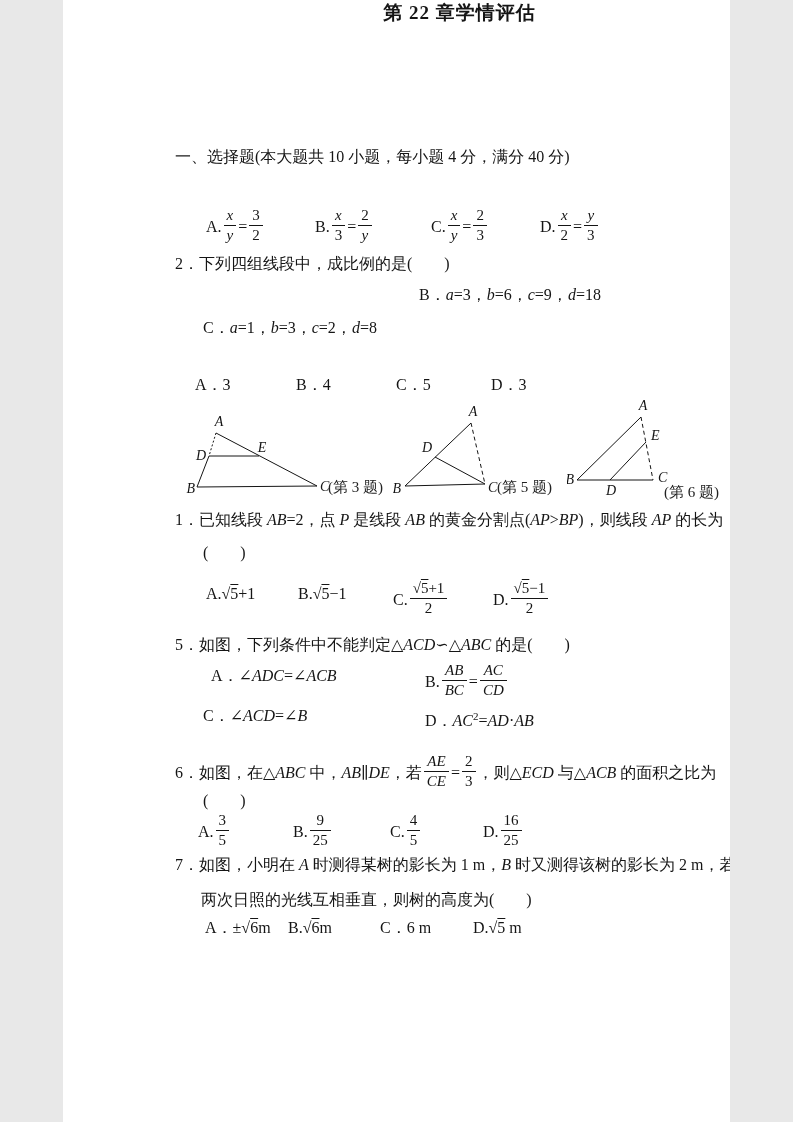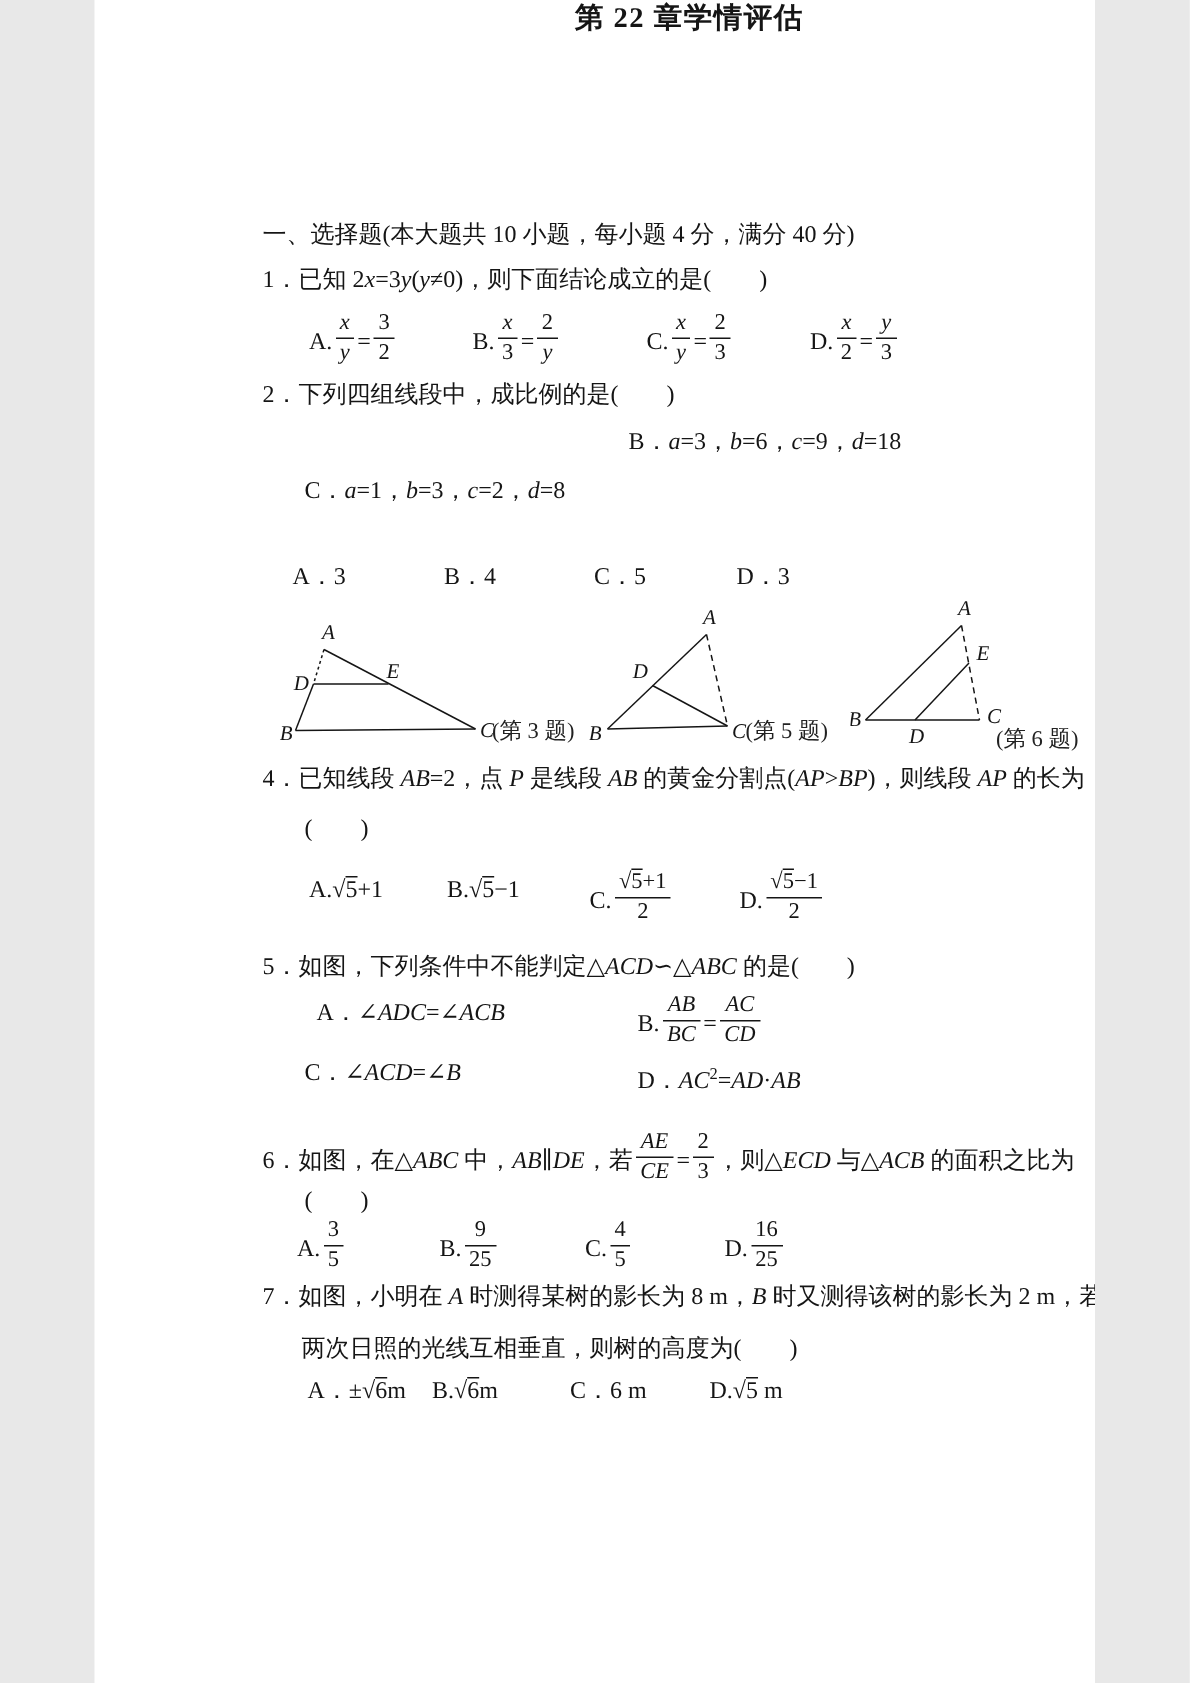--- a/index.html
+++ b/index.html
@@ -25,21 +25,20 @@
 </style>
 </head>
 <body>
 
 <div class="page">
 
   <div class="title">第 22 章学情评估</div>
 
   <div class="line" style="top:146px;left:112px">一、选择题(本大题共 10 小题，每小题 4 分，满分 40 分)</div>
 
-  <div class="line" style="top:176px;left:112px"><span>1．已知 2</span><span class="it">x</span><span>=3</span><span class="it">y</span><span>(</span><span class="it">y</span><span>≠0)，则下面结论成立的是(　　)</span></div>
   <span class="line" style="top:210px;left:143px"><span>A.</span><span class="frac"><span class="num"><span class="it">x</span></span><span class="den"><span class="it">y</span></span></span><span>=</span><span class="frac"><span class="num"><span>3</span></span><span class="den"><span>2</span></span></span></span>
   <span class="line" style="top:210px;left:252px"><span>B.</span><span class="frac"><span class="num"><span class="it">x</span></span><span class="den"><span>3</span></span></span><span>=</span><span class="frac"><span class="num"><span>2</span></span><span class="den"><span class="it">y</span></span></span></span>
   <span class="line" style="top:210px;left:368px"><span>C.</span><span class="frac"><span class="num"><span class="it">x</span></span><span class="den"><span class="it">y</span></span></span><span>=</span><span class="frac"><span class="num"><span>2</span></span><span class="den"><span>3</span></span></span></span>
   <span class="line" style="top:210px;left:477px"><span>D.</span><span class="frac"><span class="num"><span class="it">x</span></span><span class="den"><span>2</span></span></span><span>=</span><span class="frac"><span class="num"><span class="it">y</span></span><span class="den"><span>3</span></span></span></span>
 
   <div class="line" style="top:253px;left:112px">2．下列四组线段中，成比例的是(　　)</div>
   <span class="line" style="top:284px;left:356px"><span>B．</span><span class="it">a</span><span>=3，</span><span class="it">b</span><span>=6，</span><span class="it">c</span><span>=9，</span><span class="it">d</span><span>=18</span></span>
   <span class="line" style="top:317px;left:140px"><span>C．</span><span class="it">a</span><span>=1，</span><span class="it">b</span><span>=3，</span><span class="it">c</span><span>=2，</span><span class="it">d</span><span>=8</span></span>
 
   <span class="line" style="top:374px;left:132px">A．3</span>
@@ -79,40 +78,40 @@
     <line x1="43" y1="84" x2="79" y2="46" stroke="#151515" stroke-width="1"></line>
     <line x1="74" y1="21" x2="86" y2="84" stroke="#151515" stroke-width="1" stroke-dasharray="4 3"></line>
     <text class="vlab" x="76" y="14" text-anchor="middle">A</text>
     <text class="vlab" x="84" y="44" text-anchor="start">E</text>
     <text class="vlab" x="7" y="88" text-anchor="end">B</text>
     <text class="vlab" x="91" y="86" text-anchor="start">C</text>
     <text class="vlab" x="44" y="99" text-anchor="middle">D</text>
     <text class="cap" x="97" y="101" text-anchor="start">(第 6 题)</text>
   </svg>
 
-  <div class="line" style="top:509px;left:112px"><span>4．已知线段 </span><span class="it">AB</span><span>=2，点 </span><span class="it">P</span><span> 是线段 </span><span class="it">AB</span><span> 的黄金分割点(</span><span class="it">AP</span><span>&gt;</span><span class="it">BP</span><span>)，则线段 </span><span class="it">AP</span><span> 的长为</span></div>
+  <div class="line" style="top:509px;left:112px"><span>1．已知线段 </span><span class="it">AB</span><span>=2，点 </span><span class="it">P</span><span> 是线段 </span><span class="it">AB</span><span> 的黄金分割点(</span><span class="it">AP</span><span>&gt;</span><span class="it">BP</span><span>)，则线段 </span><span class="it">AP</span><span> 的长为</span></div>
   <div class="line" style="top:542px;left:140px">(　　)</div>
   <span class="line" style="top:583px;left:143px"><span>A.</span><span class="sqrt"><span>√</span><span class="rad">5</span></span><span>+1</span></span>
   <span class="line" style="top:583px;left:235px"><span>B.</span><span class="sqrt"><span>√</span><span class="rad">5</span></span><span>−1</span></span>
   <span class="line" style="top:583px;left:330px"><span>C.</span><span class="frac"><span class="num"><span class="sqrt"><span>√</span><span class="rad">5</span></span><span>+1</span></span><span class="den">2</span></span></span>
   <span class="line" style="top:583px;left:430px"><span>D.</span><span class="frac"><span class="num"><span class="sqrt"><span>√</span><span class="rad">5</span></span><span>−1</span></span><span class="den">2</span></span></span>
 
   <div class="line" style="top:634px;left:112px"><span>5．如图，下列条件中不能判定△</span><span class="it">ACD</span><span>∽△</span><span class="it">ABC</span><span> 的是(　　)</span></div>
   <span class="line" style="top:665px;left:148px"><span>A．∠</span><span class="it">ADC</span><span>=∠</span><span class="it">ACB</span></span>
   <span class="line" style="top:665px;left:362px"><span>B.</span><span class="frac"><span class="num"><span class="it">AB</span></span><span class="den"><span class="it">BC</span></span></span><span>=</span><span class="frac"><span class="num"><span class="it">AC</span></span><span class="den"><span class="it">CD</span></span></span></span>
   <span class="line" style="top:705px;left:140px"><span>C．∠</span><span class="it">ACD</span><span>=∠</span><span class="it">B</span></span>
   <span class="line" style="top:705px;left:362px"><span>D．</span><span class="it">AC</span><sup>2</sup><span>=</span><span class="it">AD</span><span>·</span><span class="it">AB</span></span>
 
   <div class="line" style="top:756px;left:112px"><span><span>6．如图，在△</span><span class="it">ABC</span><span> 中，</span><span class="it">AB</span><span>∥</span><span class="it">DE</span><span>，若</span></span><span class="frac"><span class="num"><span class="it">AE</span></span><span class="den"><span class="it">CE</span></span></span><span>=</span><span class="frac"><span class="num"><span>2</span></span><span class="den"><span>3</span></span></span><span><span>，则△</span><span class="it">ECD</span><span> 与△</span><span class="it">ACB</span><span> 的面积之比为</span></span></div>
   <div class="line" style="top:790px;left:140px">(　　)</div>
   <span class="line" style="top:815px;left:135px"><span>A.</span><span class="frac"><span class="num">3</span><span class="den">5</span></span></span>
   <span class="line" style="top:815px;left:230px"><span>B.</span><span class="frac"><span class="num">9</span><span class="den">25</span></span></span>
   <span class="line" style="top:815px;left:327px"><span>C.</span><span class="frac"><span class="num">4</span><span class="den">5</span></span></span>
   <span class="line" style="top:815px;left:420px"><span>D.</span><span class="frac"><span class="num">16</span><span class="den">25</span></span></span>
 
-  <div class="line" style="top:854px;left:112px"><span>7．如图，小明在 </span><span class="it">A</span><span> 时测得某树的影长为 8 m，</span><span class="it">B</span><span> 时又测得该树的影长为 2 m，若</span></div>
+  <div class="line" style="top:854px;left:112px"><span>7．如图，小明在 </span><span class="it">A</span><span> 时测得某树的影长为 1 m，</span><span class="it">B</span><span> 时又测得该树的影长为 2 m，若</span></div>
   <div class="line" style="top:889px;left:138px">两次日照的光线互相垂直，则树的高度为(　　)</div>
   <span class="line" style="top:917px;left:142px"><span>A．±</span><span class="sqrt"><span>√</span><span class="rad">6</span></span><span>m</span></span>
   <span class="line" style="top:917px;left:225px"><span>B.</span><span class="sqrt"><span>√</span><span class="rad">6</span></span><span>m</span></span>
   <span class="line" style="top:917px;left:317px">C．6 m</span>
   <span class="line" style="top:917px;left:410px"><span>D.</span><span class="sqrt"><span>√</span><span class="rad">5</span></span><span> m</span></span>
 
 </div>
 
 </body></html>

